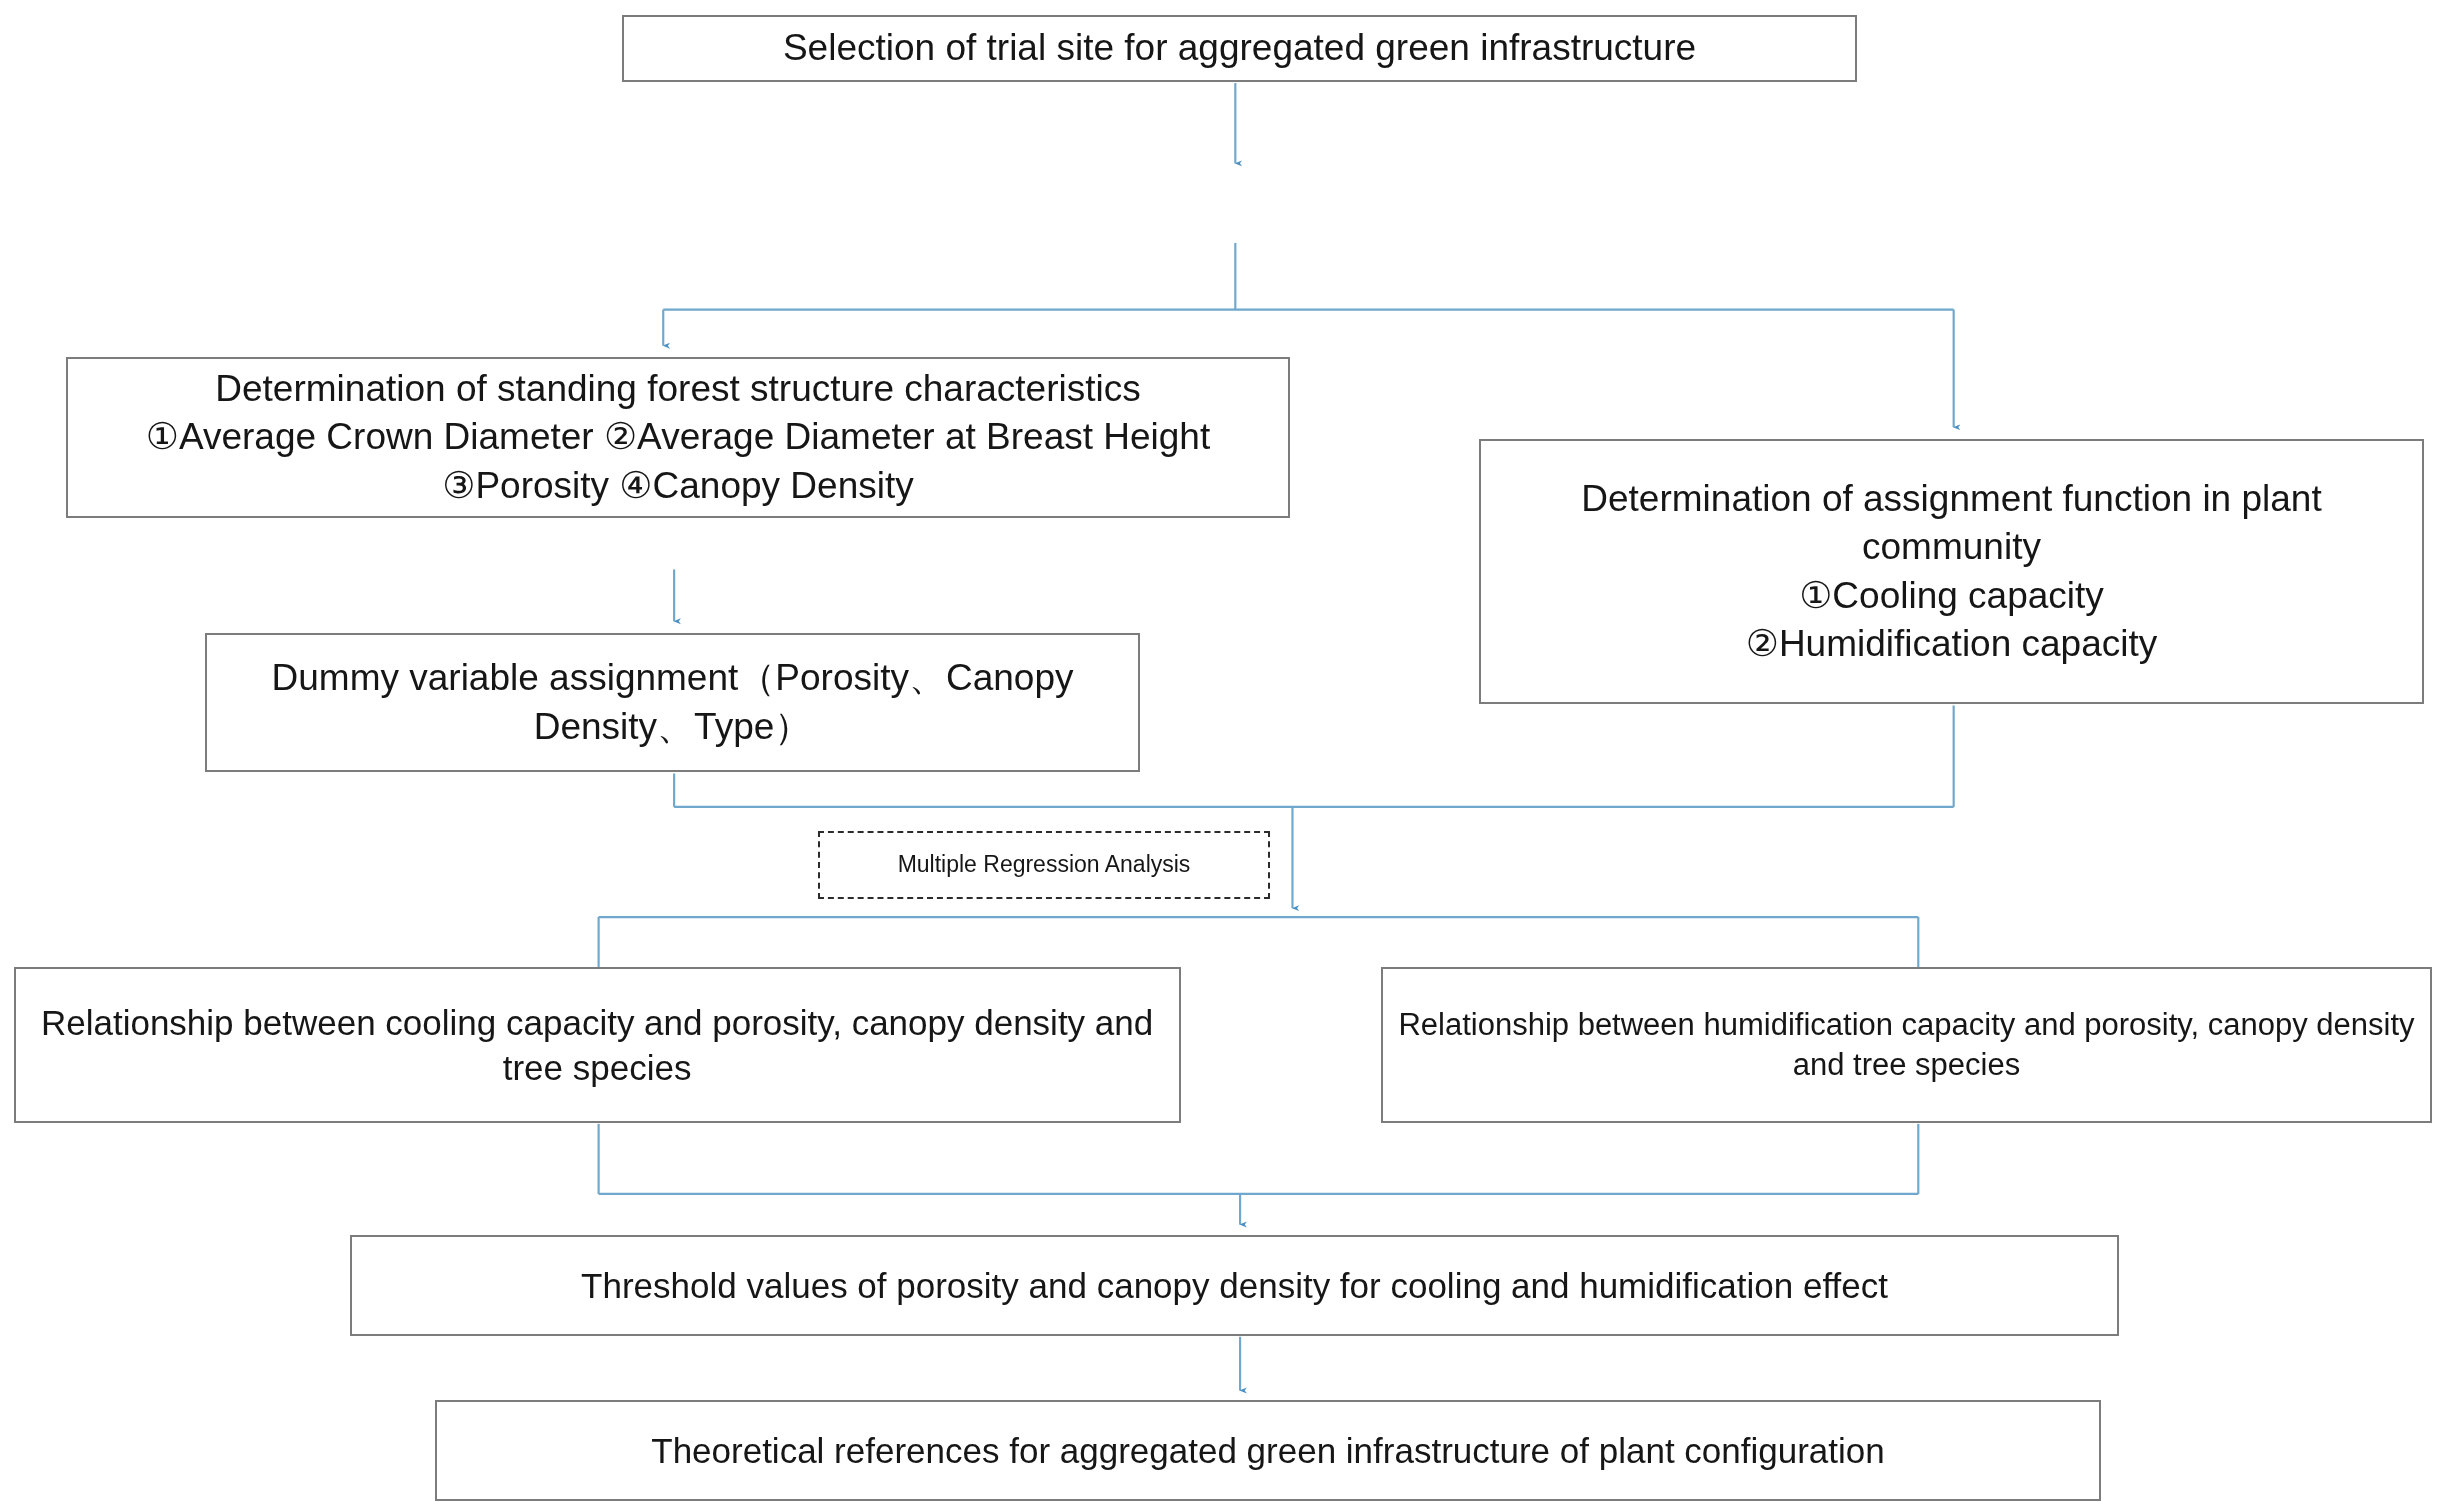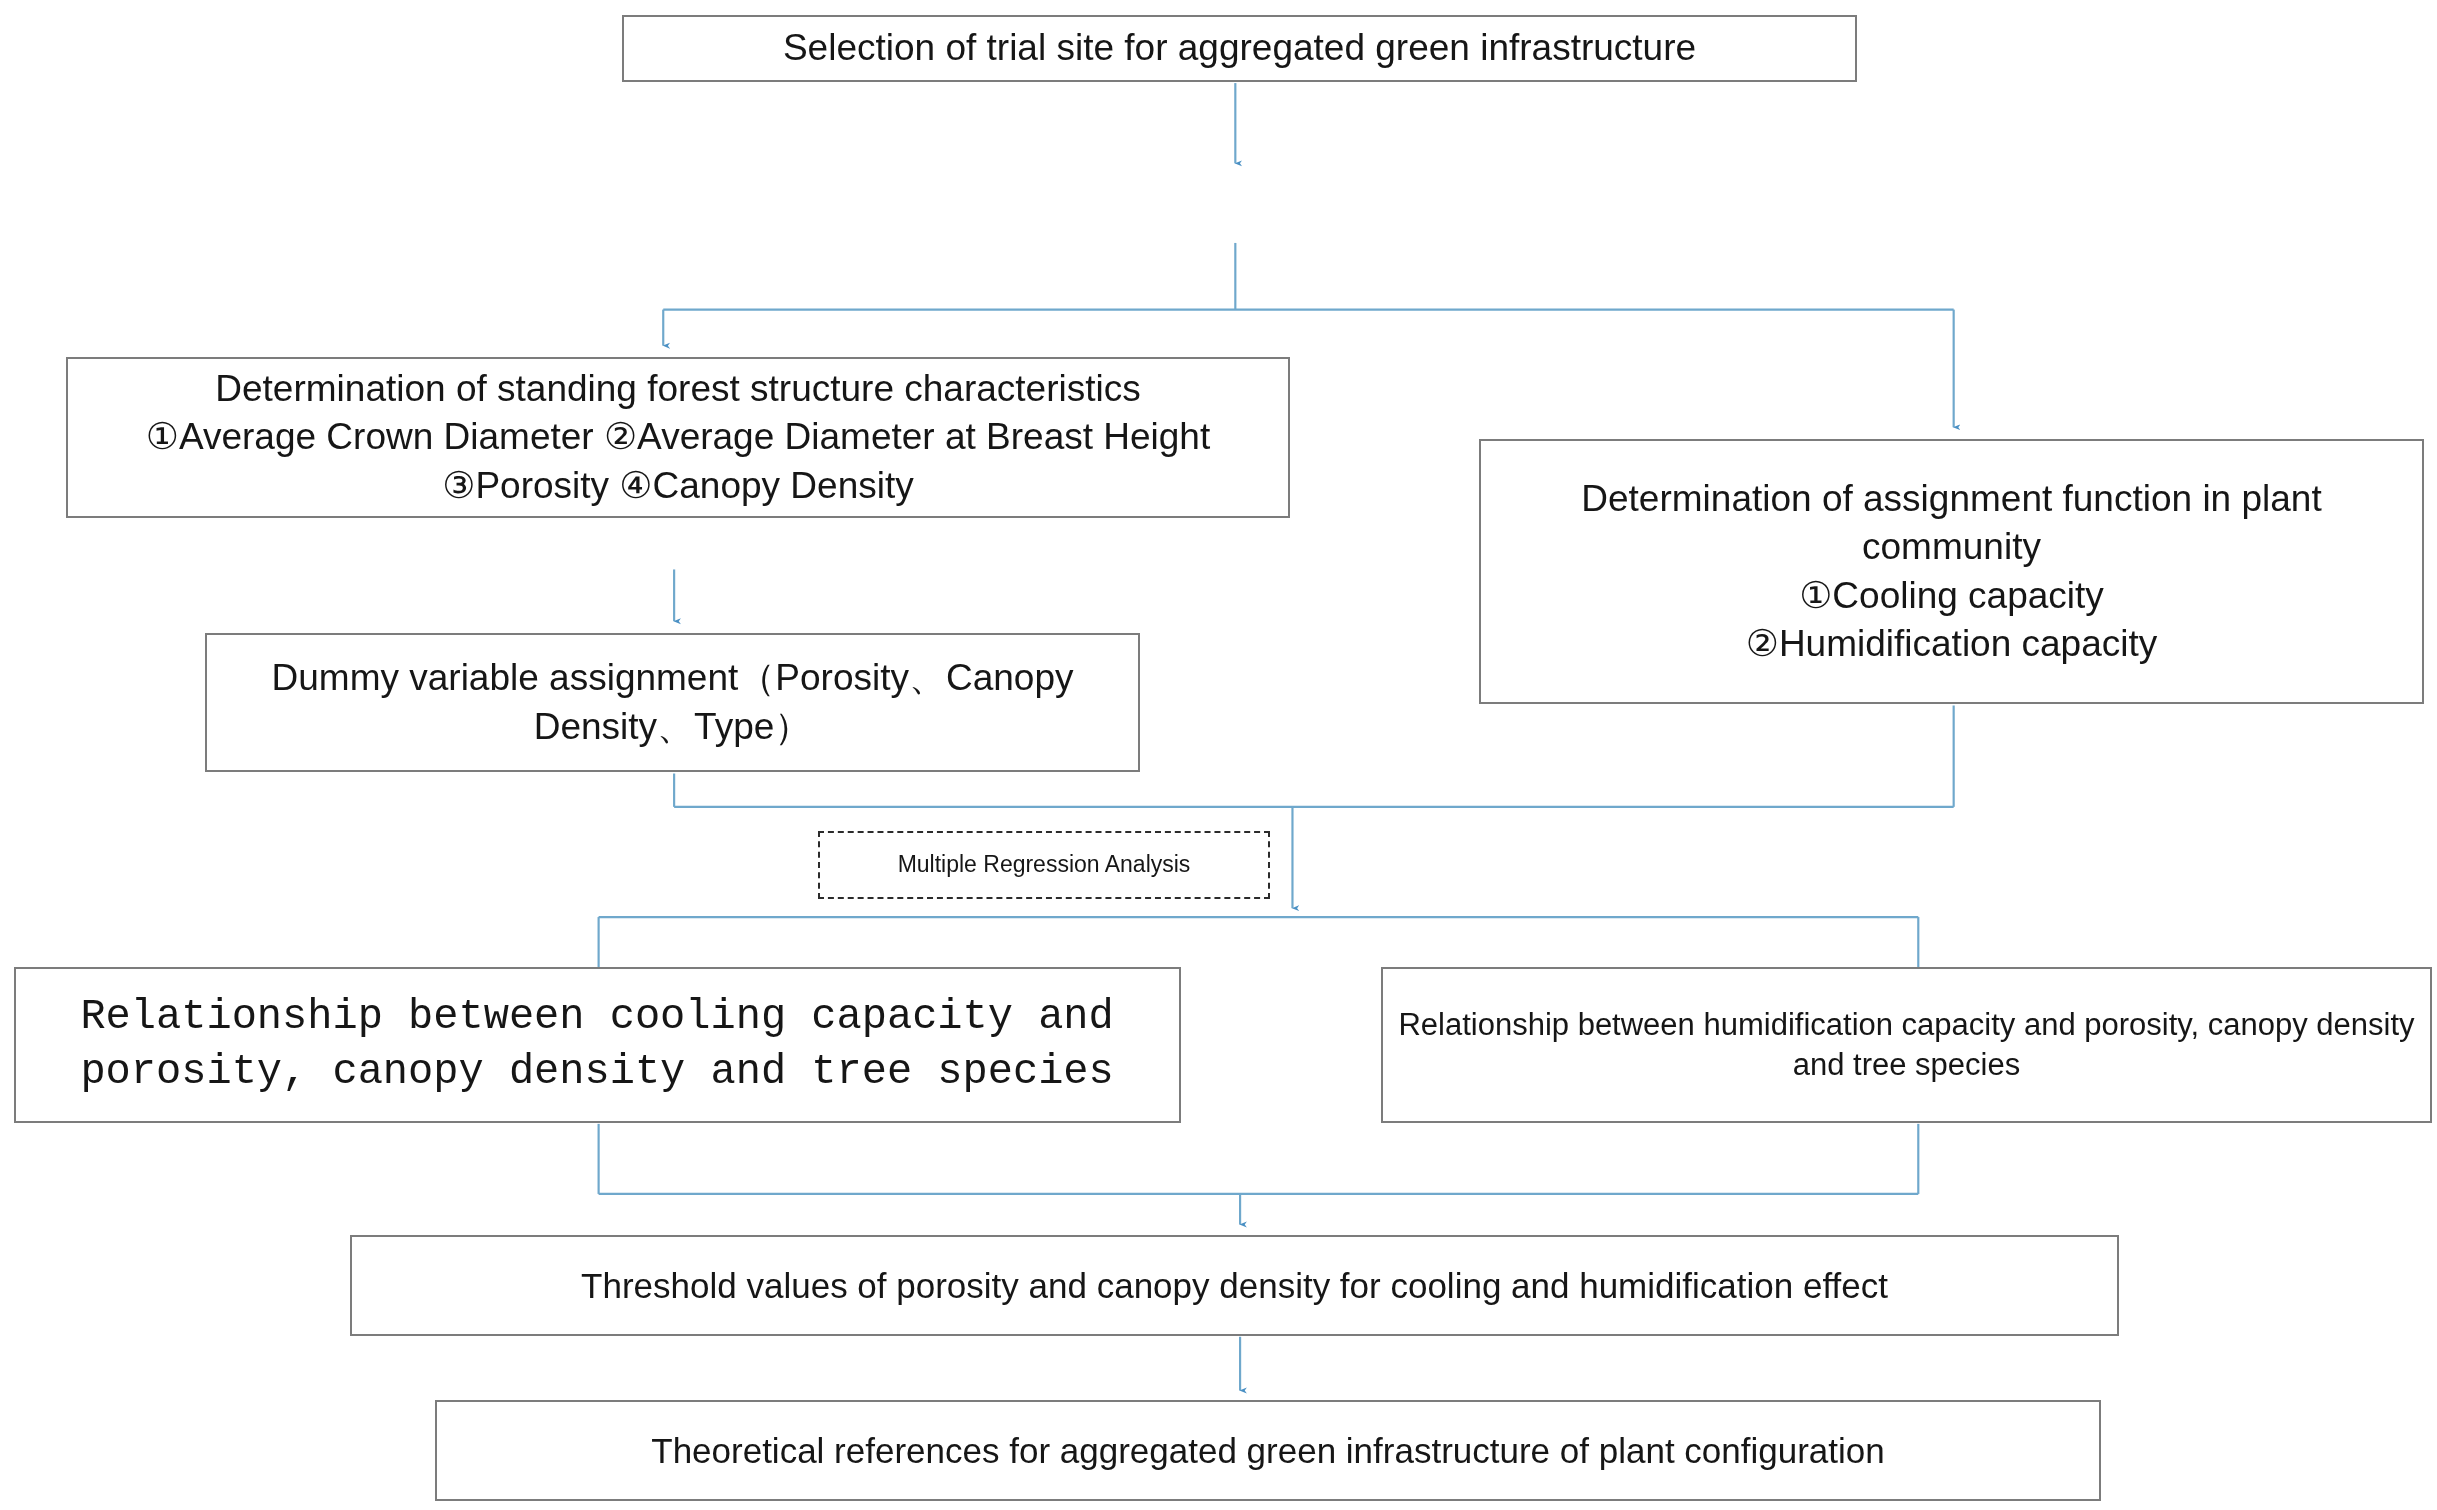--- a/index.html
+++ b/index.html
@@ -46,21 +46,21 @@
   .n-plot       { left: 990px; top: 173px;  width: 490px;  height: 68px; font-size: 37px; }
   .n-struct     { left: 66px;   top: 357px;  width: 1224px; height: 161px; font-size: 37px; }
   .n-eco        { left: 1479px; top: 439px;  width: 945px; height: 265px; font-size: 37px; }
   .n-dummy      { left: 205px;  top: 633px;  width: 935px; height: 139px; font-size: 37px; }
   .n-mra {
     left: 818px; top: 831px; width: 452px; height: 68px;
     border: 2px dashed #2b2b2b;
     font-size: 23px;
     padding: 2.7px 6.8px;
   }
-  .n-rel-left   { left: 13.6px;   top: 967px; width: 1167px; height: 156px; font-size: 42px; font-family: Liberation Mono, monospace; }
+  .n-rel-left   { left: 13.6px;   top: 967px; width: 1167px; height: 156px; font-size: 35px; }
   .n-rel-right  { left: 1381px; top: 967px; width: 1051px; height: 156px; font-size: 31px; }
   .n-threshold  { left: 350px;  top: 1235px; width: 1769px; height: 101px; font-size: 35px; }
   .n-theory     { left: 435px;  top: 1400px; width: 1666px; height: 101px; font-size: 35px; }
 </style>
 </head>
 <body>
 
 <div id="stage">
 
   <svg id="connectors" viewBox="0 0 3584 2221" width="2438" height="1511" xmlns="http://www.w3.org/2000/svg">

